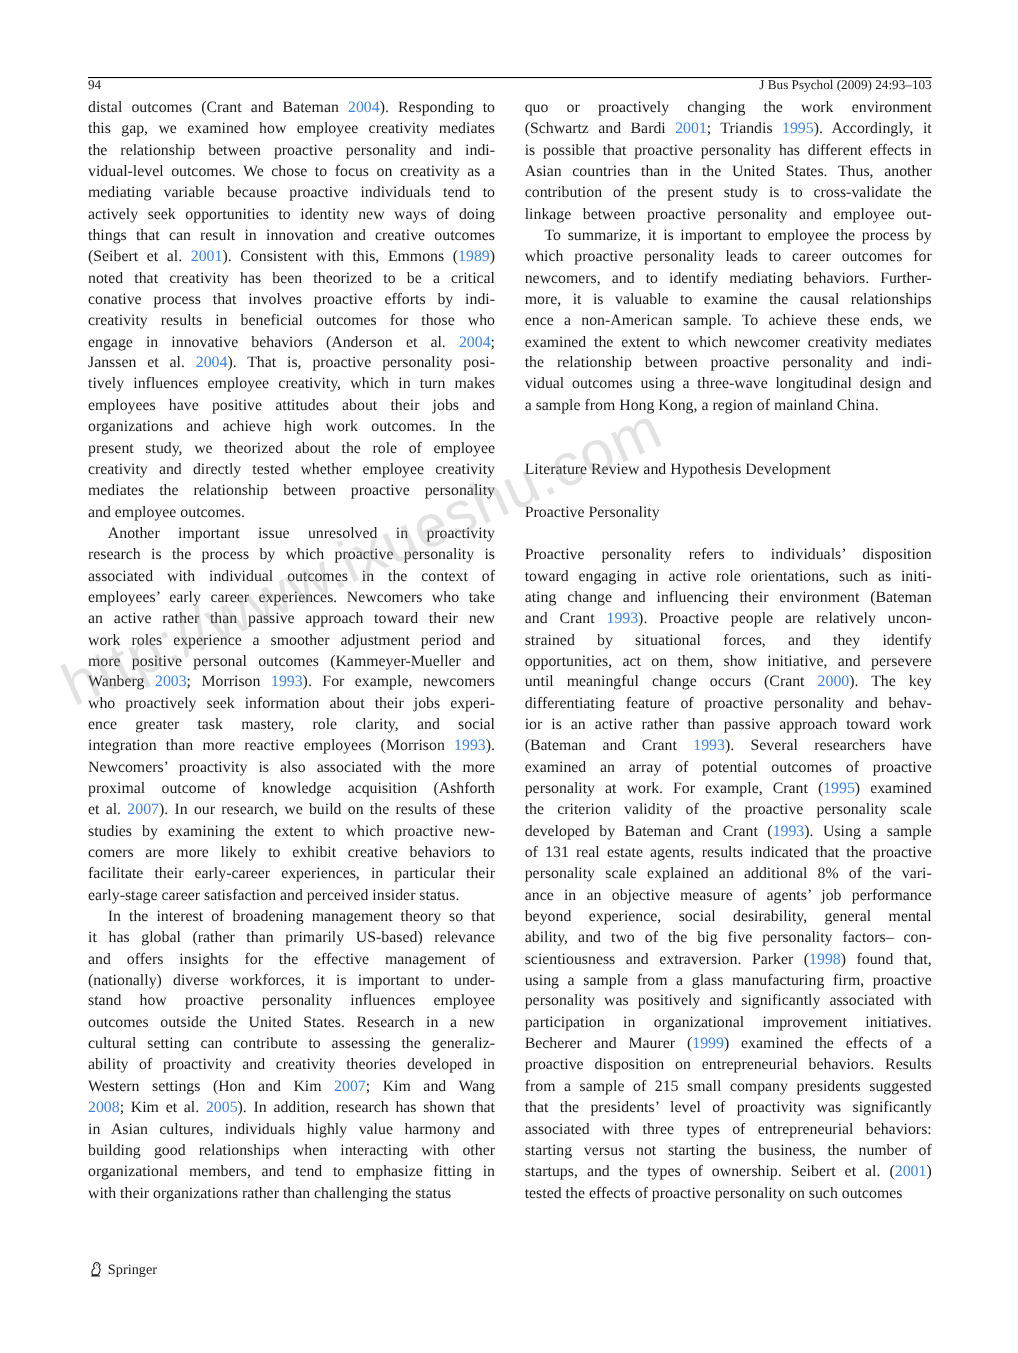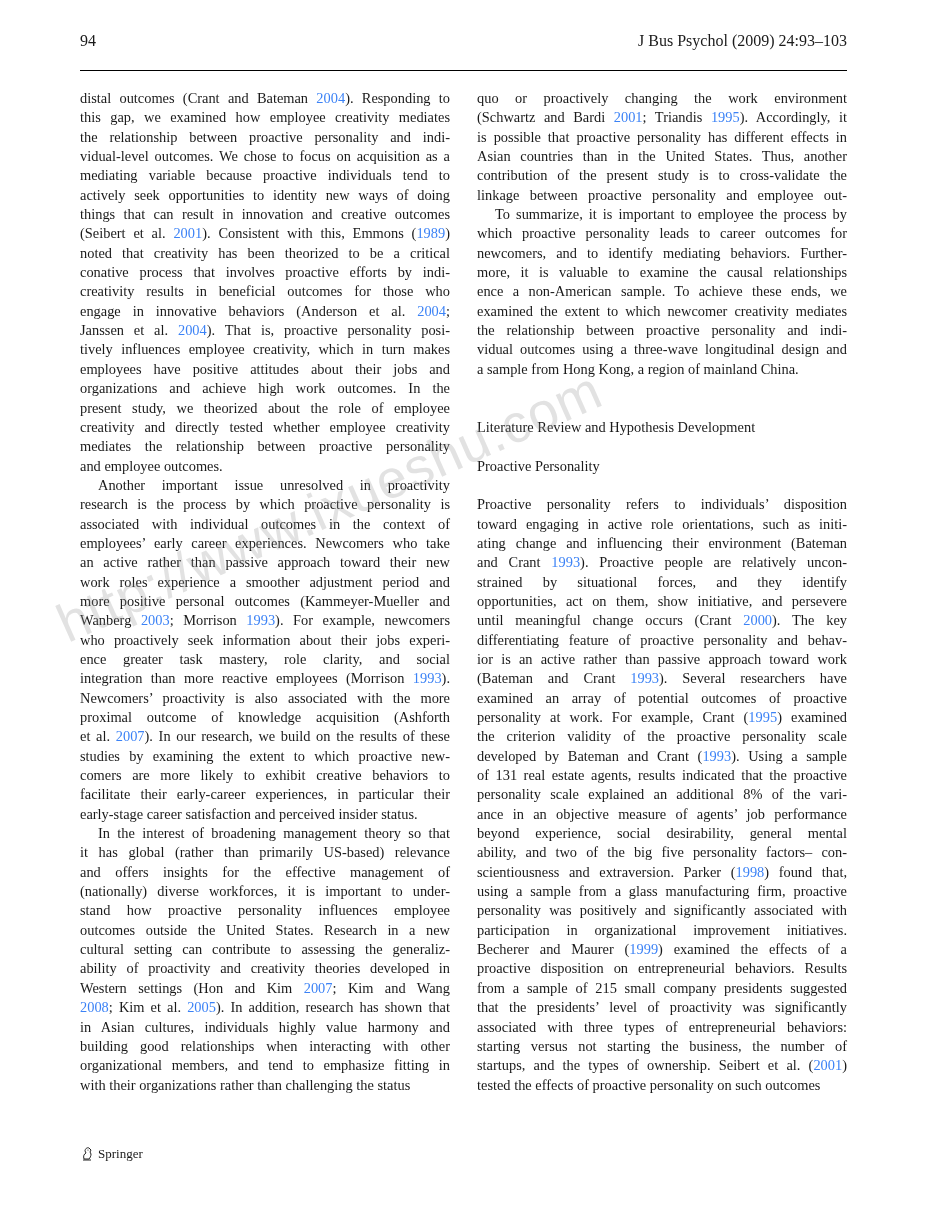--- a/index.html
+++ b/index.html
@@ -11,24 +11,24 @@
       width: 925px;
       height: 1230px;
       position: relative;
       overflow: hidden;
       font-family: "Liberation Serif", "DejaVu Serif", serif;
       color: #1a1a1a;
     }
     .page-header {
       position: absolute;
       left: 80px;
-      top: 32px;
+      top: 68px;
       width: 767px;
       height: 20px;
-      font-size: 16px;
+      font-size: 12px;
       line-height: 16px;
     }
     .page-header .page-num { position: absolute; left: 0; top: 1px; }
     .page-header .journal-ref { position: absolute; right: 0; top: 1px; }
     .header-rule {
       position: absolute;
       left: 80px;
       top: 70px;
       width: 767px;
       height: 0;
@@ -110,21 +110,21 @@
   <span class="page-num">94</span>
   <span class="journal-ref">J Bus Psychol (2009) 24:93–103</span>
 </div>
 <div class="header-rule"></div>
 
 <div class="column col-left">
   <div class="para">
       <span class="line">distal outcomes (Crant and Bateman <span class="cite">2004</span>). Responding to</span>
       <span class="line">this gap, we examined how employee creativity mediates</span>
       <span class="line">the relationship between proactive personality and indi-</span>
-      <span class="line">vidual-level outcomes. We chose to focus on acquisition as a</span>
+      <span class="line">vidual-level outcomes. We chose to focus on creativity as a</span>
       <span class="line">mediating variable because proactive individuals tend to</span>
       <span class="line">actively seek opportunities to identity new ways of doing</span>
       <span class="line">things that can result in innovation and creative outcomes</span>
       <span class="line">(Seibert et al. <span class="cite">2001</span>). Consistent with this, Emmons (<span class="cite">1989</span>)</span>
       <span class="line">noted that creativity has been theorized to be a critical</span>
       <span class="line">conative process that involves proactive efforts by indi-</span>
       <span class="line">creativity results in beneficial outcomes for those who</span>
       <span class="line">engage in innovative behaviors (Anderson et al. <span class="cite">2004</span>;</span>
       <span class="line">Janssen et al. <span class="cite">2004</span>). That is, proactive personality posi-</span>
       <span class="line">tively influences employee creativity, which in turn makes</span>

